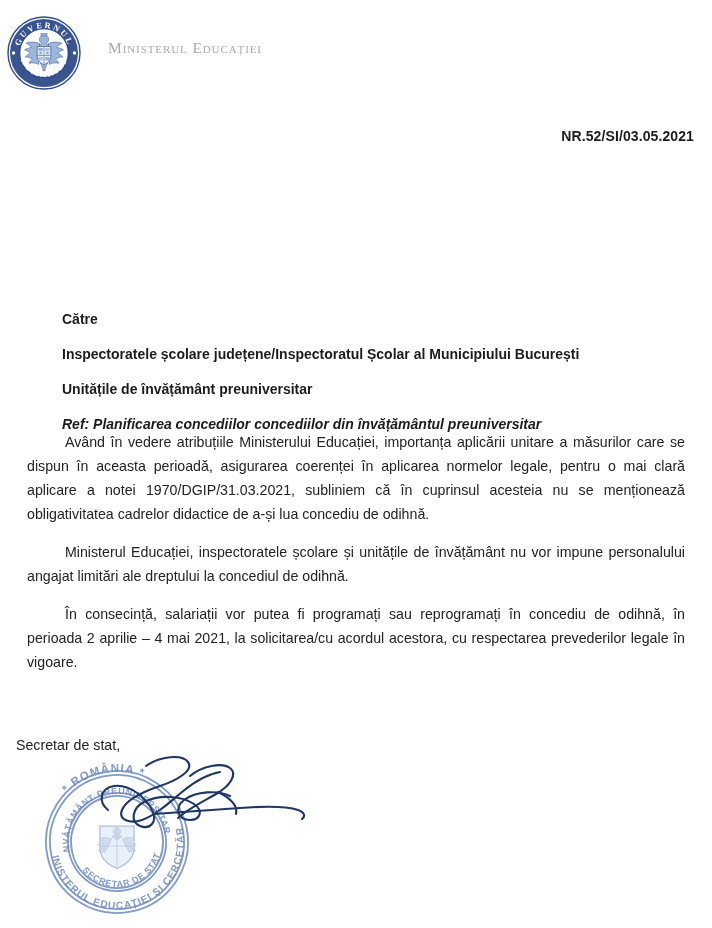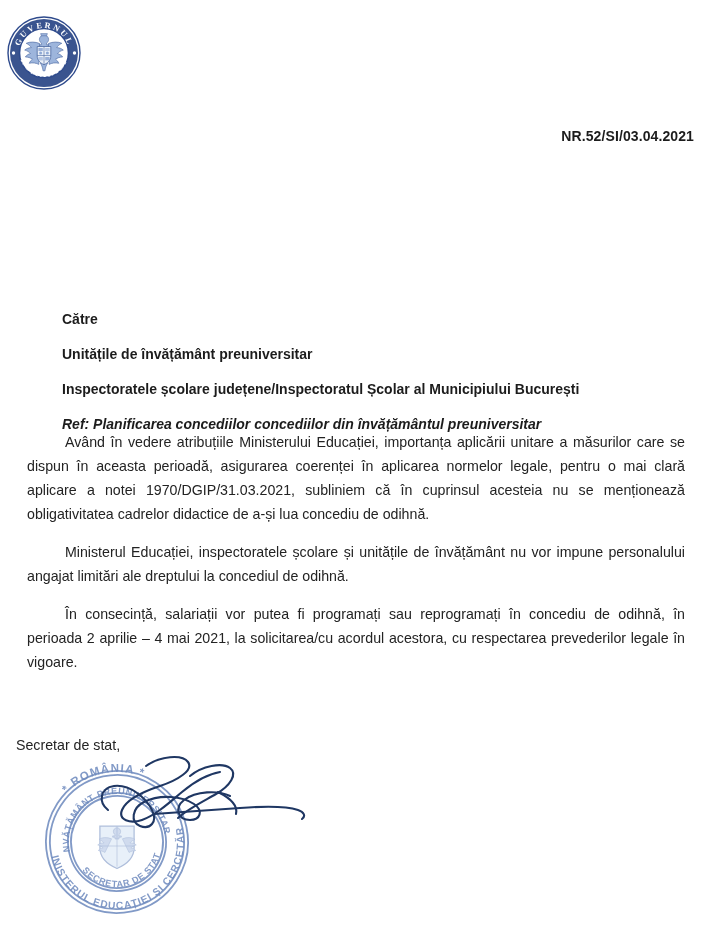--- a/index.html
+++ b/index.html
@@ -187,29 +187,30 @@
           <rect x="32.4" y="42" width="4.4" height="3.4" fill="#7f9bcd" opacity="0.5"></rect>
           <rect x="39.2" y="42" width="4.4" height="3.4" fill="#7f9bcd" opacity="0.75"></rect>
           <circle cx="34.6" cy="38" r="1.5" fill="#8fa9d6"></circle>
           <circle cx="41.4" cy="38" r="1.5" fill="#8fa9d6"></circle>
         </g>
 
         <path d="M34.6 18.6 h6.8 l-.7 2.2 h-5.4 z" fill="#9db5dc" stroke="#4a67a0" stroke-width="0.5"></path>
       </svg>
     </div>
 
-
-  </div>
-
-  <div class="reg-number">NR.52/SI/03.04.2021</div>
+    <div class="ministry-name">Ministerul Educației</div>
+
+  </div>
+
+  <div class="reg-number">NR.52/SI/03.05.2021</div>
 
   <div class="addressee">
     <div class="line">Către</div>
+    <div class="line">Inspectoratele școlare județene/Inspectoratul Școlar al Municipiului București</div>
     <div class="line">Unitățile de învățământ preuniversitar</div>
-    <div class="line">Inspectoratele școlare județene/Inspectoratul Școlar al Municipiului București</div>
     <div class="line ref">Ref: Planificarea concediilor concediilor din învățământul preuniversitar</div>
   </div>
 
   <div class="body-text">
     <p>Având în vedere atribuțiile Ministerului Educației, importanța aplicării unitare a măsurilor care se dispun în aceasta perioadă, asigurarea coerenței în aplicarea normelor legale, pentru o mai clară aplicare a notei 1970/DGIP/31.03.2021, subliniem că în cuprinsul acesteia nu se menționează obligativitatea cadrelor didactice de a-și lua concediu de odihnă.</p>
     <p>Ministerul Educației, inspectoratele școlare și unitățile de învățământ nu vor impune personalului angajat limitări ale dreptului la concediul de odihnă.</p>
     <p>În consecință, salariații vor putea fi programați sau reprogramați în concediu de odihnă, în perioada 2 aprilie – 4 mai 2021, la solicitarea/cu acordul  acestora, cu respectarea prevederilor legale în vigoare.</p>
   </div>
 
   <div class="signature-block">

